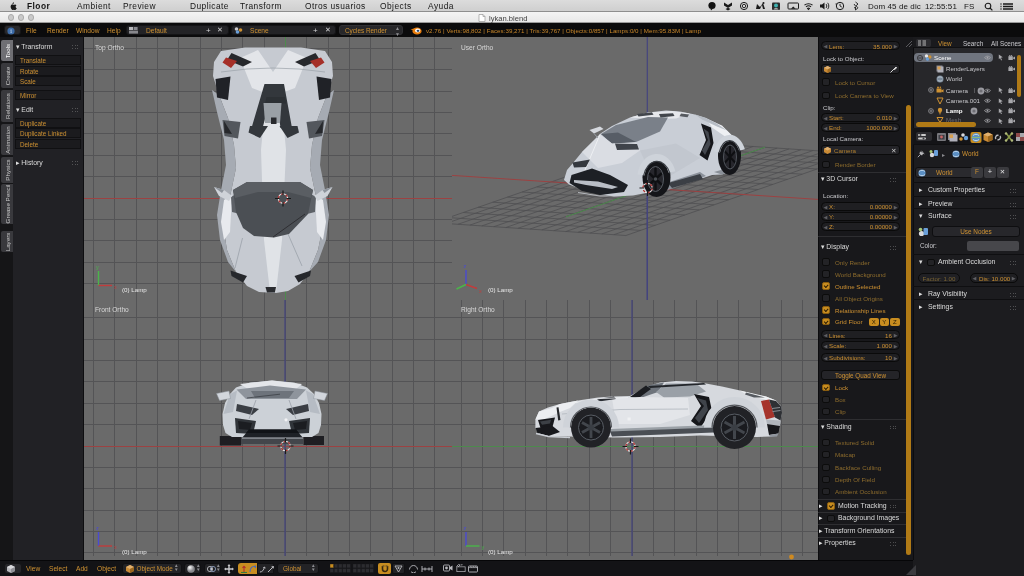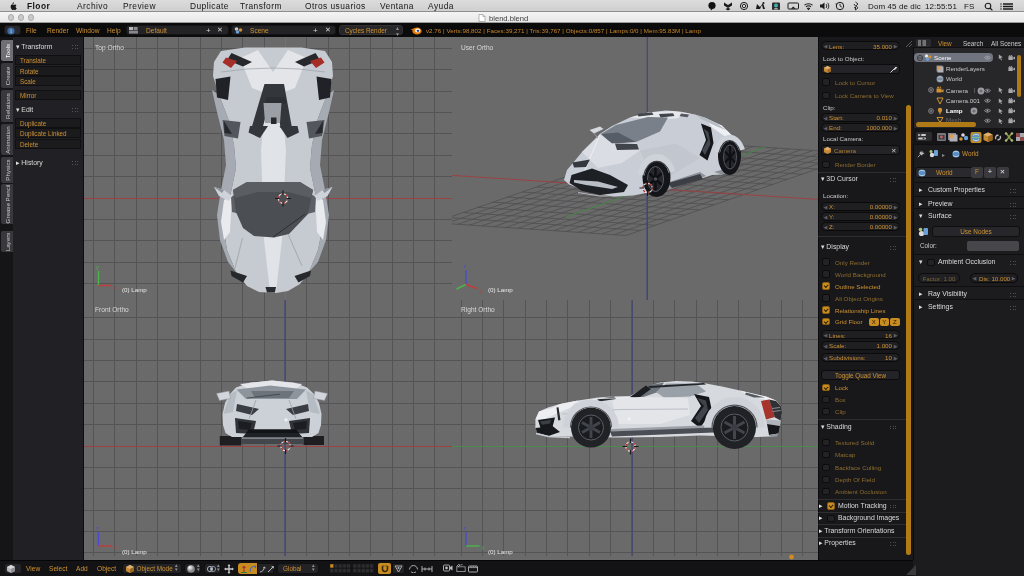--- a/index.html
+++ b/index.html
@@ -272,27 +272,27 @@
       <path d="M466 546H479.5" stroke="#4ab54a"></path>
     </g>
     <text x="463.5" y="530" font-family="Liberation Sans, sans-serif" font-size="5.5" fill="#4a4ad2">z</text>
     <text x="481.5" y="549" font-family="Liberation Sans, sans-serif" font-size="5.5" fill="#4ab54a">y</text>
     <rect x="56" y="556" width="21" height="3.4" rx="1.7" fill="#93939a"></rect>
   </svg><div class="abs" style="left:0;top:0;width:1024px;height:11.5px;background:linear-gradient(#dcdcdc,#cfcfcf);border-bottom:1px solid #8e8e8e">
     <svg class="abs" style="left:9px;top:1.5px" width="9" height="9" viewBox="0 0 9 9">
       <path d="M6.4 0.4c-.5 0-1.1.3-1.4.7-.3.4-.6 1-.5 1.5.6 0 1.2-.3 1.5-.7C6.3 1.5 6.5.9 6.4.4zM4.6 2.9c-.8 0-1.7.5-2.1 1.3-.9 1.5-.2 3.7.6 4.9.4.6.9 1.2 1.5 1.2.6 0 .8-.4 1.6-.4.7 0 .9.4 1.6.4.6 0 1.1-.6 1.5-1.2.3-.5.4-.7.6-1.2-1.6-.6-1.9-2.9-.3-3.8-.5-.6-1.2-1-1.8-1-.8 0-1.2.4-1.6.4-.4 0-.9-.4-1.6-.4z" fill="#1a1a1a" transform="scale(0.78)"></path>
     </svg>
     <span class="abs" style="left:27px;top:1px;font-size:8.4px;letter-spacing:0.45px;font-weight:bold;color:#161616">Floor</span>
-    <span class="abs" style="left:77px;top:1px;font-size:8.4px;letter-spacing:0.45px;font-weight:normal;color:#161616">Archivo</span>
+    <span class="abs" style="left:77px;top:1px;font-size:8.4px;letter-spacing:0.45px;font-weight:normal;color:#161616">Ambient</span>
     <span class="abs" style="left:123px;top:1px;font-size:8.4px;letter-spacing:0.45px;font-weight:normal;color:#161616">Preview</span>
     <span class="abs" style="left:163px;top:19px;font-size:13px;letter-spacing:0.45px;font-weight:normal;color:#161616">Ver</span>
     <span class="abs" style="left:190px;top:1px;font-size:8.4px;letter-spacing:0.45px;font-weight:normal;color:#161616">Duplicate</span>
     <span class="abs" style="left:240px;top:1px;font-size:8.4px;letter-spacing:0.45px;font-weight:normal;color:#161616">Transform</span>
     <span class="abs" style="left:305px;top:1px;font-size:8.4px;letter-spacing:0.45px;font-weight:normal;color:#161616">Otros usuarios</span>
-    <span class="abs" style="left:380px;top:1px;font-size:8.4px;letter-spacing:0.45px;font-weight:normal;color:#161616">Ventana</span>
+    <span class="abs" style="left:380px;top:1px;font-size:8.4px;letter-spacing:0.45px;font-weight:normal;color:#161616">Objects</span>
     <span class="abs" style="left:428px;top:1px;font-size:8.4px;letter-spacing:0.45px;font-weight:normal;color:#161616">Ayuda</span>
     <svg class="abs" style="left:706px;top:1px" width="160" height="10" viewBox="0 0 160 10">
       <circle cx="6" cy="4.5" r="3.6" fill="#111"></circle>
       <path d="M4.5 7.5 L5 9.5 L7 7.5Z" fill="#111"></path>
       <path d="M18 1.5 L22 4 L26 1.5 L26 4.5 L22 7 L18 4.5 Z M19.5 8 L22 9.5 L24.5 8 L22 6.8 Z" fill="#1a1a1a"></path>
       <circle cx="38" cy="5" r="3.6" fill="none" stroke="#1a1a1a" stroke-width="1"></circle>
       <circle cx="38" cy="5" r="1.7" fill="none" stroke="#1a1a1a" stroke-width="0.9"></circle>
       <path d="M50 8 L54 8 L56 4 L57 8 L59 8 L57 2 L54 6 L51 3 Z" fill="#1a1a1a"></path>
       <circle cx="57.5" cy="2" r="1" fill="#1a1a1a"></circle>
       <rect x="66" y="1.5" width="8" height="7.5" rx="1" fill="#2c2c2c"></rect>
@@ -317,21 +317,21 @@
       <path d="M19 2 h10 M19 4.5 h10 M19 7 h10 M16.5 2 h1 M16.5 4.5 h1 M16.5 7 h1" stroke="#1a1a1a" stroke-width="1.3"></path>
     </svg>
   </div><div class="abs" style="left:0;top:12px;width:1024px;height:11px;background:linear-gradient(#f4f4f4,#e8e8e8);border-bottom:1px solid #9a9a9a">
     <span class="abs" style="left:7.6px;top:2.2px;width:6.8px;height:6.8px;border-radius:50%;background:#cacaca;border:0.5px solid #ababab"></span>
     <span class="abs" style="left:17.6px;top:2.2px;width:6.8px;height:6.8px;border-radius:50%;background:#cacaca;border:0.5px solid #ababab"></span>
     <span class="abs" style="left:27.6px;top:2.2px;width:6.8px;height:6.8px;border-radius:50%;background:#cacaca;border:0.5px solid #ababab"></span>
     <svg class="abs" style="left:478px;top:2px" width="8" height="8" viewBox="0 0 8 8">
       <path d="M1 0.5 h4 l2 2 v5 h-6 Z" fill="#fff" stroke="#9a9a9a" stroke-width="0.7"></path>
       <path d="M5 0.5 v2 h2" fill="none" stroke="#9a9a9a" stroke-width="0.7"></path>
     </svg>
-    <span class="abs" style="left:489px;top:1.5px;font-size:7.6px;color:#404040">blend.blend</span>
+    <span class="abs" style="left:489px;top:1.5px;font-size:7.6px;color:#404040">lykan.blend</span>
   </div><div class="abs" style="left:0;top:23px;width:1024px;height:14px;background:#0b0b0c">
     <span class="abs" style="left:4px;top:2px;width:17px;height:10px;background:#29292c;border:1px solid #151517;border-radius:3px"></span>
     <svg class="abs" style="left:7px;top:3.5px" width="8" height="8" viewBox="0 0 8 8">
       <circle cx="4" cy="4" r="3.6" fill="#3c6ba8"></circle>
       <text x="4" y="6.2" text-anchor="middle" font-size="6" fill="#dce6f2" font-family="Liberation Serif">i</text>
     </svg>
     <span class="abs or" style="left:26px;top:3.5px;font-size:6.6px">File</span>
     <span class="abs or" style="left:47px;top:3.5px;font-size:6.6px">Render</span>
     <span class="abs or" style="left:76px;top:3.5px;font-size:6.6px">Window</span>
     <span class="abs or" style="left:107px;top:3.5px;font-size:6.6px">Help</span>

